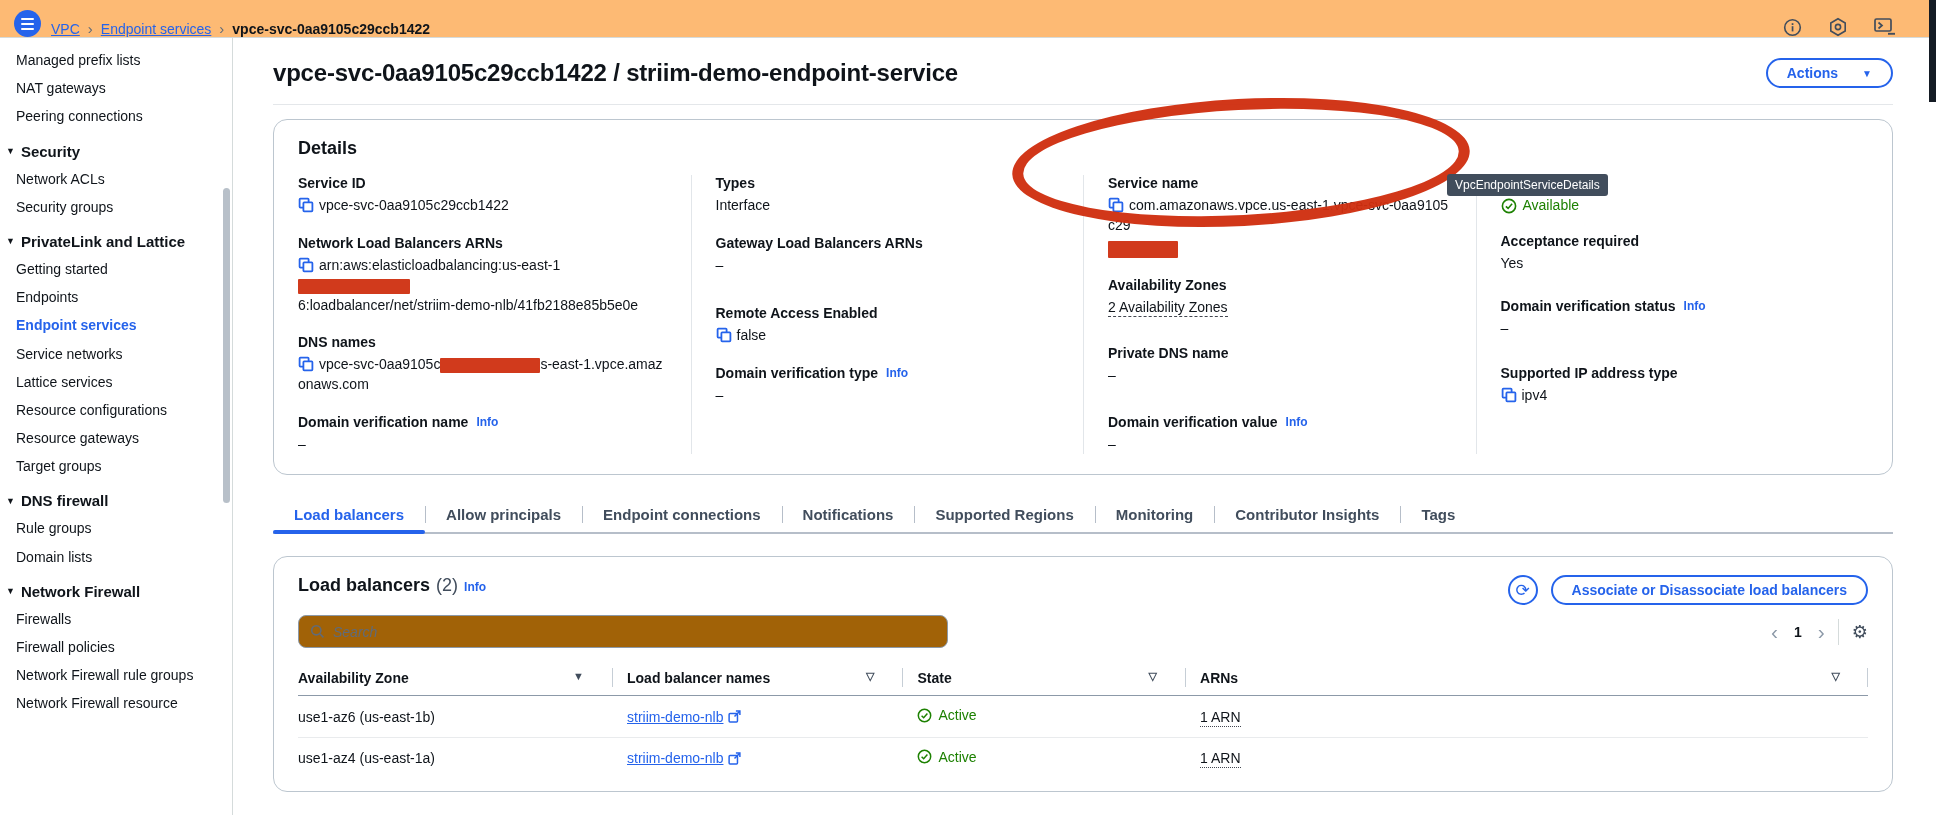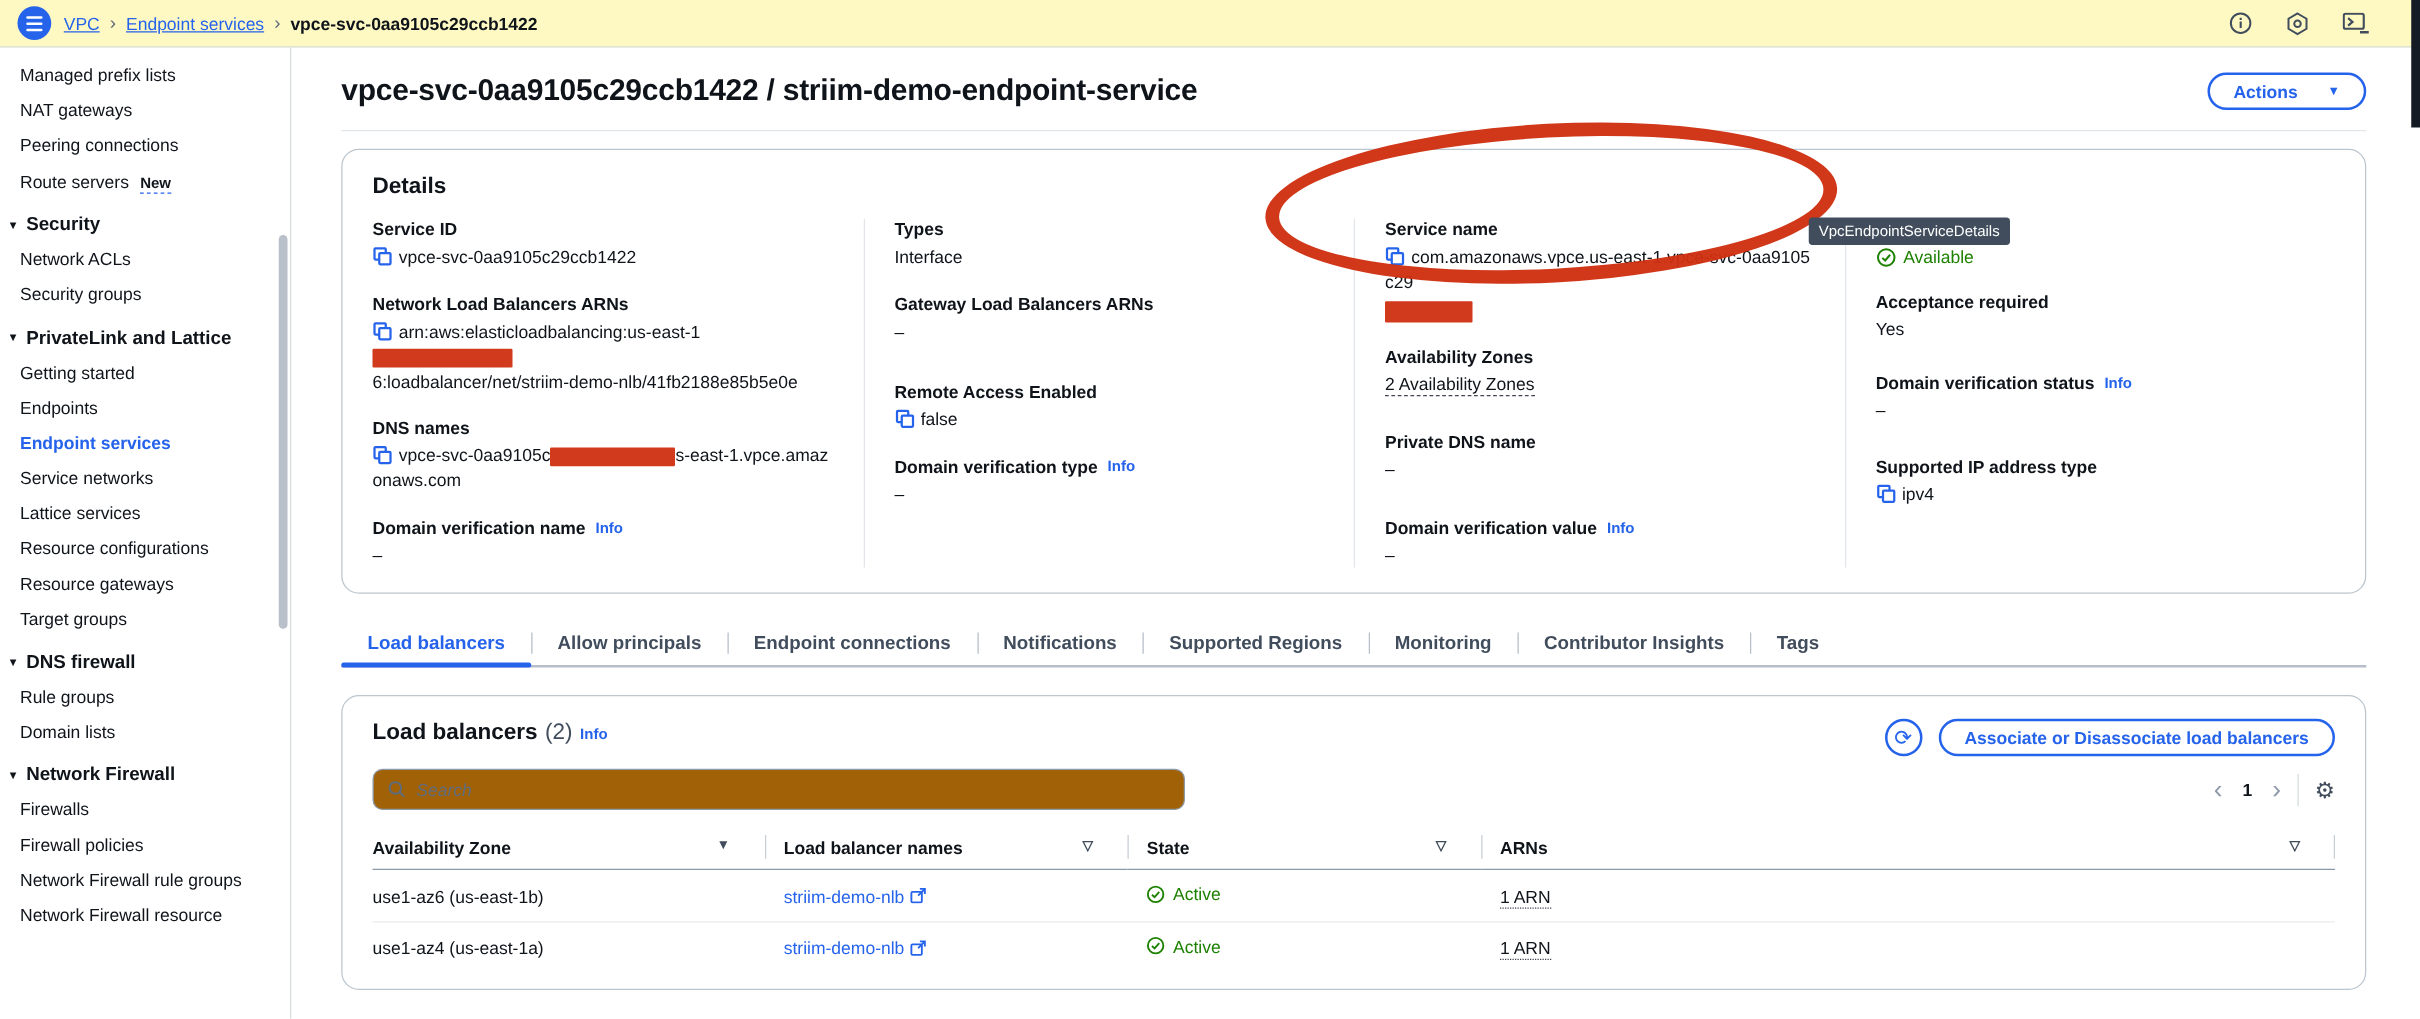--- a/index.html
+++ b/index.html
@@ -3,21 +3,21 @@
 <meta charset="utf-8">
 <style>
   * { box-sizing: border-box; margin: 0; padding: 0; }
   html,body { width: 1936px; height: 815px; }
   body {
     font-family: "Liberation Sans", sans-serif;
     font-size: 14px; color: #0f141a; background: #fff;
     position: relative; overflow: hidden;
   }
   
-  .topbar { height: 38px; display: flex; align-items: center; padding: 0 14px; border-bottom: 1px solid #d5dbdb; gap: 10px; position: relative; z-index: 2; background:#fef9c3;}
+  .topbar { height: 38px; display: flex; align-items: flex-end; padding: 0 14px; border-bottom: 1px solid #d5dbdb; gap: 10px; position: relative; z-index: 2; background:#fdba74;}
   .hamburger { width: 27px; height: 27px; border-radius: 50%; background: #2563eb; border: none; display: flex; flex-direction: column; justify-content: center; align-items: center; gap: 3px; cursor: pointer; flex: none;}
   .hamburger i { display:block; width: 13px; height: 2px; background: #fff; border-radius: 1px; }
   .crumbs { display: flex; align-items: center; gap: 8px; }
   .crumb-link { color: #2563eb; text-decoration: underline; cursor: pointer; }
   .crumb-sep { color: #5f6b7a; font-size: 15px; }
   .crumb-current { font-weight: 700; }
   .topbar-icons { margin-left: auto; display: flex; align-items: center; gap: 26px; margin-right: 26px; color: #414d5c; }
   .topbar-icons svg { display: block; cursor: pointer; }
   .dark-edge { position: absolute; right: 0; top: 0; width: 7px; height: 102px; background: #141b24; z-index: 9; }
 
@@ -86,21 +86,21 @@
 
   table { width: 100%; border-collapse: collapse; margin-top: 13px; }
   th { text-align: left; font-size: 14px; font-weight: 700; padding: 9px 12px 9px 0; border-bottom: 1px solid #8c99a8; position: relative; }
   th + th { padding-left: 15px; }
   th + th::before { content: ""; position: absolute; left: 0; top: 7px; height: 19px; width: 1px; background: #c6ced6; }
   th:last-child::after { content: ""; position: absolute; right: 0; top: 7px; height: 19px; width: 1px; background: #c6ced6; }
   .sort { float: right; margin-right: 16px; font-size: 11px; color: #414d5c; cursor: pointer; }
   td { padding: 11px 12px 11px 0; border-bottom: 1px solid #e9ebed; }
   td + td { padding-left: 15px; }
   tr:last-child td { border-bottom: none; padding-bottom: 4px; }
-  .cell-link { color: #2563eb; cursor: pointer; display: inline-flex; align-items: center; gap: 5px; }
+  .cell-link { color: #2563eb; text-decoration: underline; cursor: pointer; display: inline-flex; align-items: center; gap: 5px; }
   .w-az { width: 20%; } .w-lb { width: 18.5%; } .w-st { width: 18%; }
 
   
   .red-ellipse { position: absolute; left: 1012px; top: 99px; width: 458px; height: 127px; border: 11px solid rgba(207,47,16,0.96); border-radius: 50%; transform: rotate(-3deg); pointer-events: none; z-index: 5; }
   .tooltip { position: absolute; left: 1447px; top: 174px; background: #414d5c; color: #fff; font-size: 12px; padding: 4px 8px; border-radius: 3px; z-index: 6; white-space: nowrap; }
 </style>
 </head>
 <body>
 
 <header class="topbar">
@@ -141,21 +141,20 @@
 </header>
 <div class="dark-edge"></div>
 
 <div class="layout">
 
   <aside>
     <ul class="side-list">
       <li class="side-item"><span>Managed prefix lists</span></li>
       <li class="side-item"><span>NAT gateways</span></li>
       <li class="side-item"><span>Peering connections</span></li>
-      <li class="side-item"><span>Route servers</span><span class="badge-new">New</span></li>
       <li class="side-header">
           <span class="caret">▼</span>
           <span>Security</span>
         </li>
       <li class="side-item"><span>Network ACLs</span></li>
       <li class="side-item"><span>Security groups</span></li>
       <li class="side-header">
           <span class="caret">▼</span>
           <span>PrivateLink and Lattice</span>
         </li>

